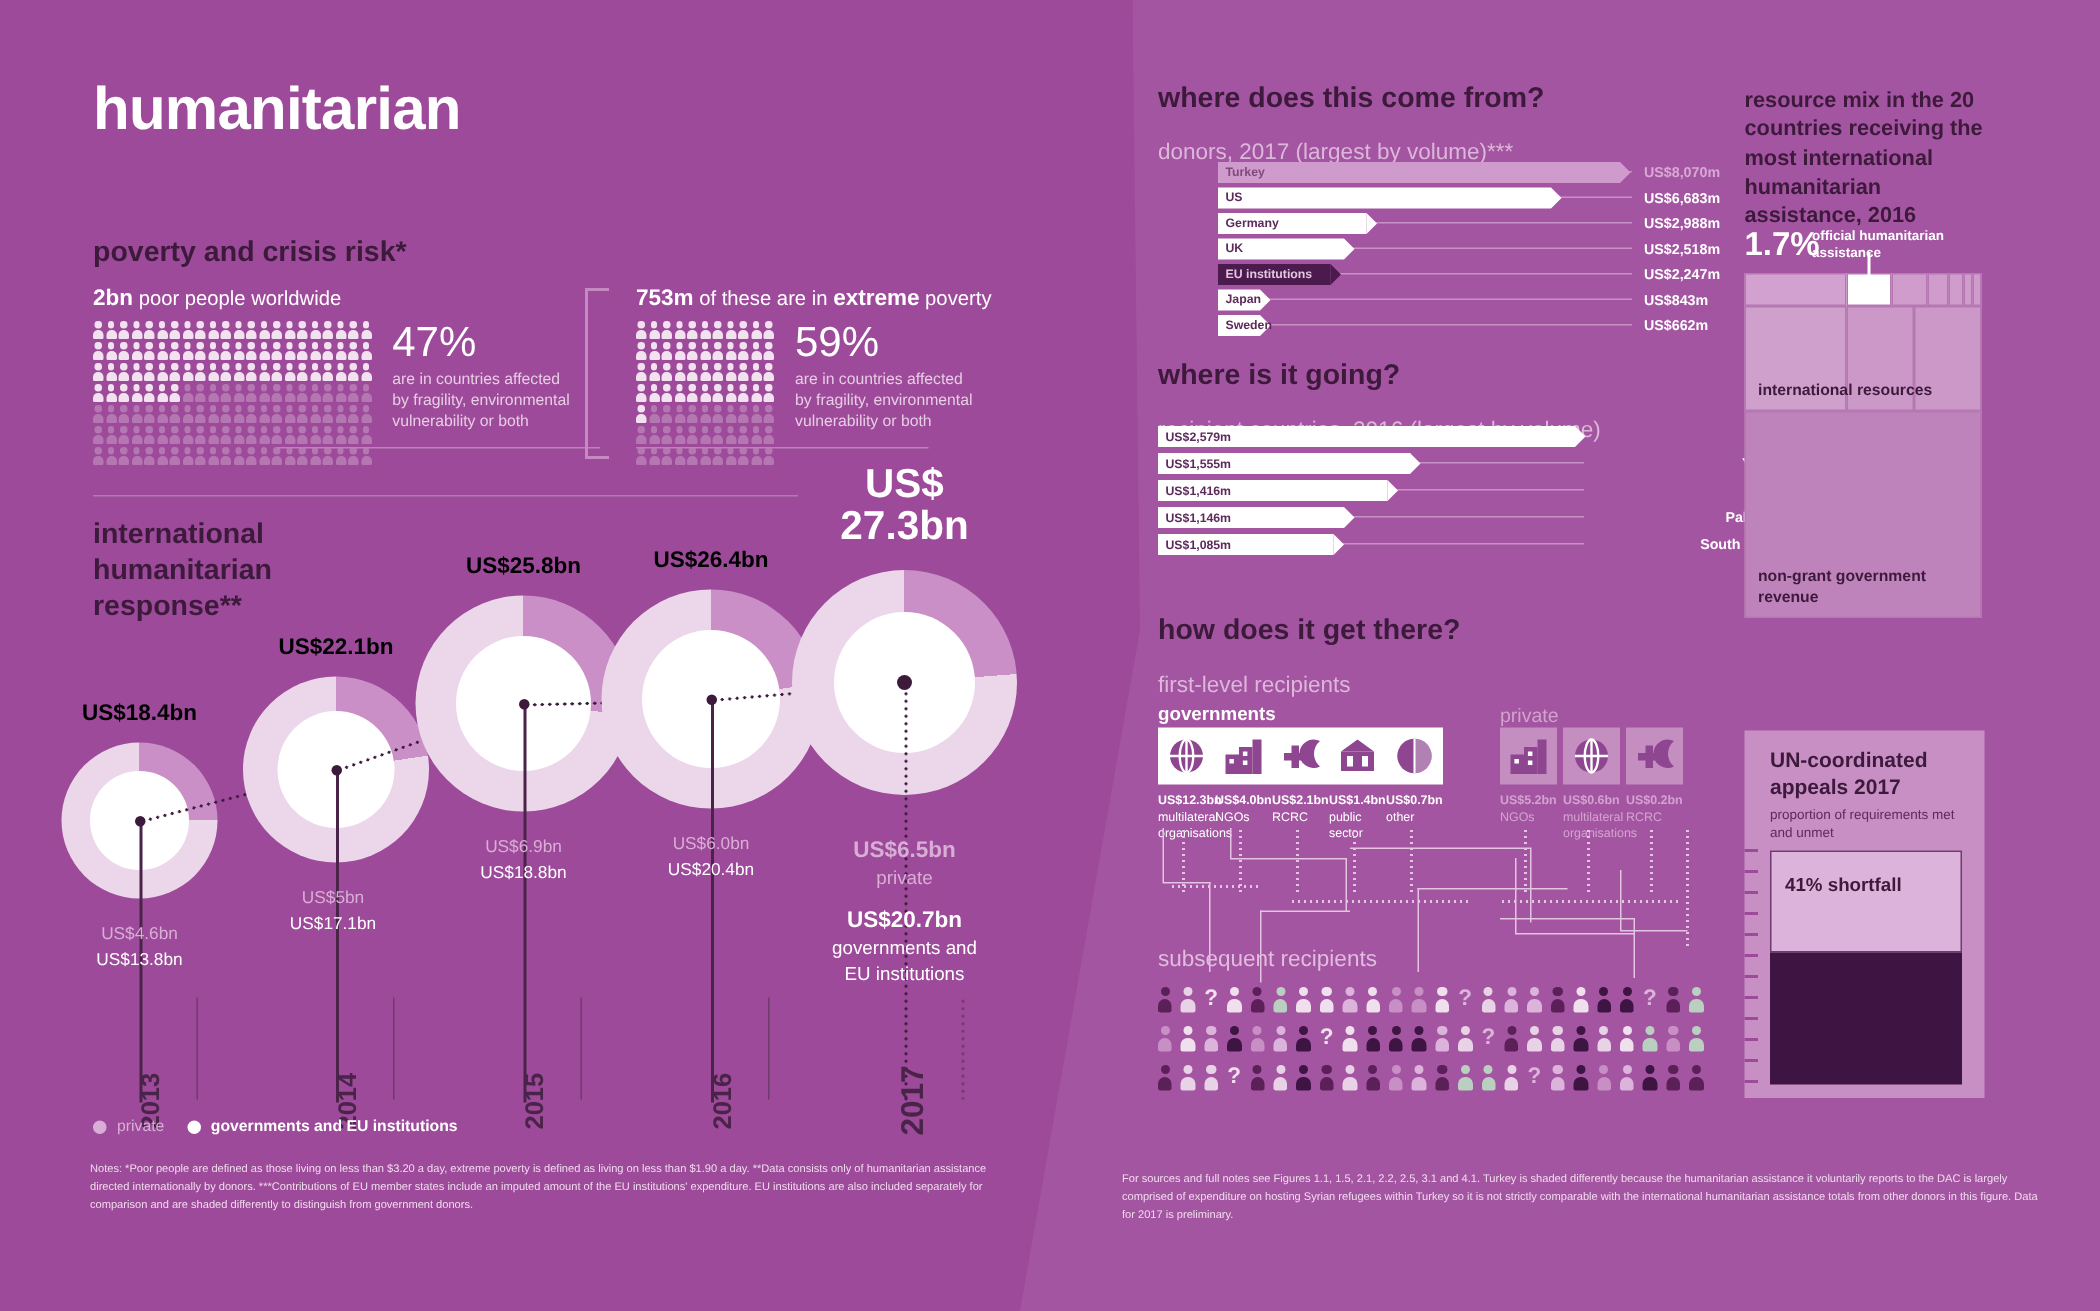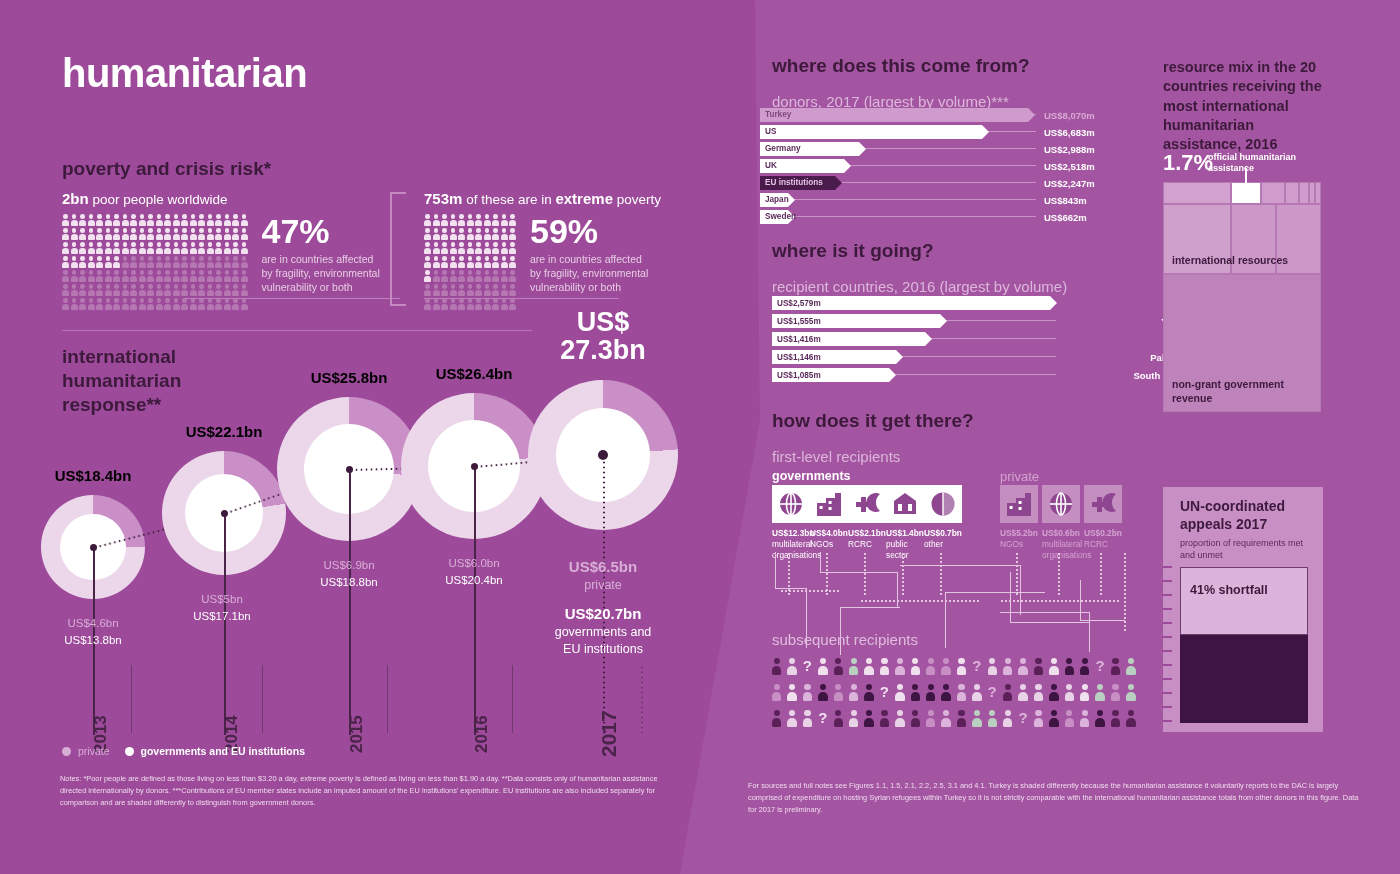--- a/index.html
+++ b/index.html
@@ -29,21 +29,21 @@
   .povHead{font-size:13.5px;color:#fff;margin-bottom:7px;}
   .povHead b{font-size:15px;}
   .gridWrap{display:flex;}
   .pgrid{display:grid;gap:2px 1.5px;}
   .person{width:7px;height:12px;}
   .person i{display:block;width:4.6px;height:4.6px;border-radius:50%;margin:0 auto 1px;}
   .person u{display:block;width:7px;height:6.5px;border-radius:3.3px 3.3px 1px 1px;text-decoration:none;}
   .p-lit i,.p-lit u{background:#f2e2f0;}
   .p-dim i,.p-dim u{background:#b577b2;}
   .pctBox{margin-left:14px;width:120px;}
-  .pctNum{font-size:34px;font-weight:bold;color:#fff;line-height:1;margin-bottom:4px;}
+  .pctNum{font-size:28px;font-weight:normal;color:#fff;line-height:1;margin-bottom:4px;}
   .pctTxt{font-size:10.5px;line-height:1.35;color:#e7cde4;}
   .bracket{
     position:absolute;border:2px solid #c58ac2;border-right:none;
     width:14px;
   }
   .ruleLine{position:absolute;height:1px;background:#bd82ba;}
 
   
   #ihrTitle{position:absolute;left:62px;top:345px;font-size:19px;font-weight:bold;color:#3d1a3c;line-height:1.25;}
   .donutWrap{position:absolute;}
@@ -1169,21 +1169,21 @@
     <span class="lg2">governments and EU institutions</span>
   </div>
 
   <div id="notesL">Notes: *Poor people are defined as those living on less than $3.20 a day, extreme poverty is defined as living on less than $1.90 a day. **Data consists only of humanitarian assistance directed internationally by donors. ***Contributions of EU member states include an imputed amount of the EU institutions' expenditure. EU institutions are also included separately for comparison and are shaded differently to distinguish from government donors.</div>
   <div id="notesR">For sources and full notes see Figures 1.1, 1.5, 2.1, 2.2, 2.5, 3.1 and 4.1. Turkey is shaded differently because the humanitarian assistance it voluntarily reports to the DAC is largely comprised of expenditure on hosting Syrian refugees within Turkey so it is not strictly comparable with the international humanitarian assistance totals from other donors in this figure. Data for 2017 is preliminary.</div>
 
   <div style="position:absolute;left:772px;top:55px;">
     <div class="secH">where does this come from?</div>
     <div class="secS">donors, 2017 (largest by volume)***</div>
   </div>
-  <div id="donorBars" style="position:absolute;left:760px;top:108px;width:300px;">
+  <div id="donorBars" style="position:absolute;left:812px;top:108px;width:300px;">
       <div class="barRow">
         <div class="barTrack" style="width:276px;background:#c08dbd"></div>
         <div class="barFill" style="width:268px;background:#cf9bcc">
           <div class="arrow" style="border-left-color:#cf9bcc"></div>
           <div class="barName" style="color:#7e4a7c">Turkey</div>
         </div>
         <div class="barVal barValDim" style="left:284px;top:2px;">US$8,070m</div>
       </div>
       <div class="barRow">
         <div class="barTrack" style="width:276px;"></div>
@@ -1232,21 +1232,21 @@
           <div class="barName" style="color:#5c2a5b">Sweden</div>
         </div>
         <div class="barVal " style="left:284px;top:2px;">US$662m</div>
       </div>
     </div>
 
   <div style="position:absolute;left:772px;top:240px;">
     <div class="secH">where is it going?</div>
     <div class="secS">recipient countries, 2016 (largest by volume)</div>
   </div>
-  <div id="recipBars" style="position:absolute;left:772px;top:296px;width:352px;">
+  <div id="recipBars" style="position:absolute;left:772px;top:284px;width:352px;">
       <div class="rRow">
         <div class="barTrack" style="width:284px;"></div>
         <div class="barFill" style="width:278px;background:#fff;">
           <div class="arrow"></div>
           <div class="rVal">US$2,579m</div>
         </div>
         <div class="rName" style="right:-68px;">Syria</div>
       </div>
       <div class="rRow">
         <div class="barTrack" style="width:284px;"></div>

